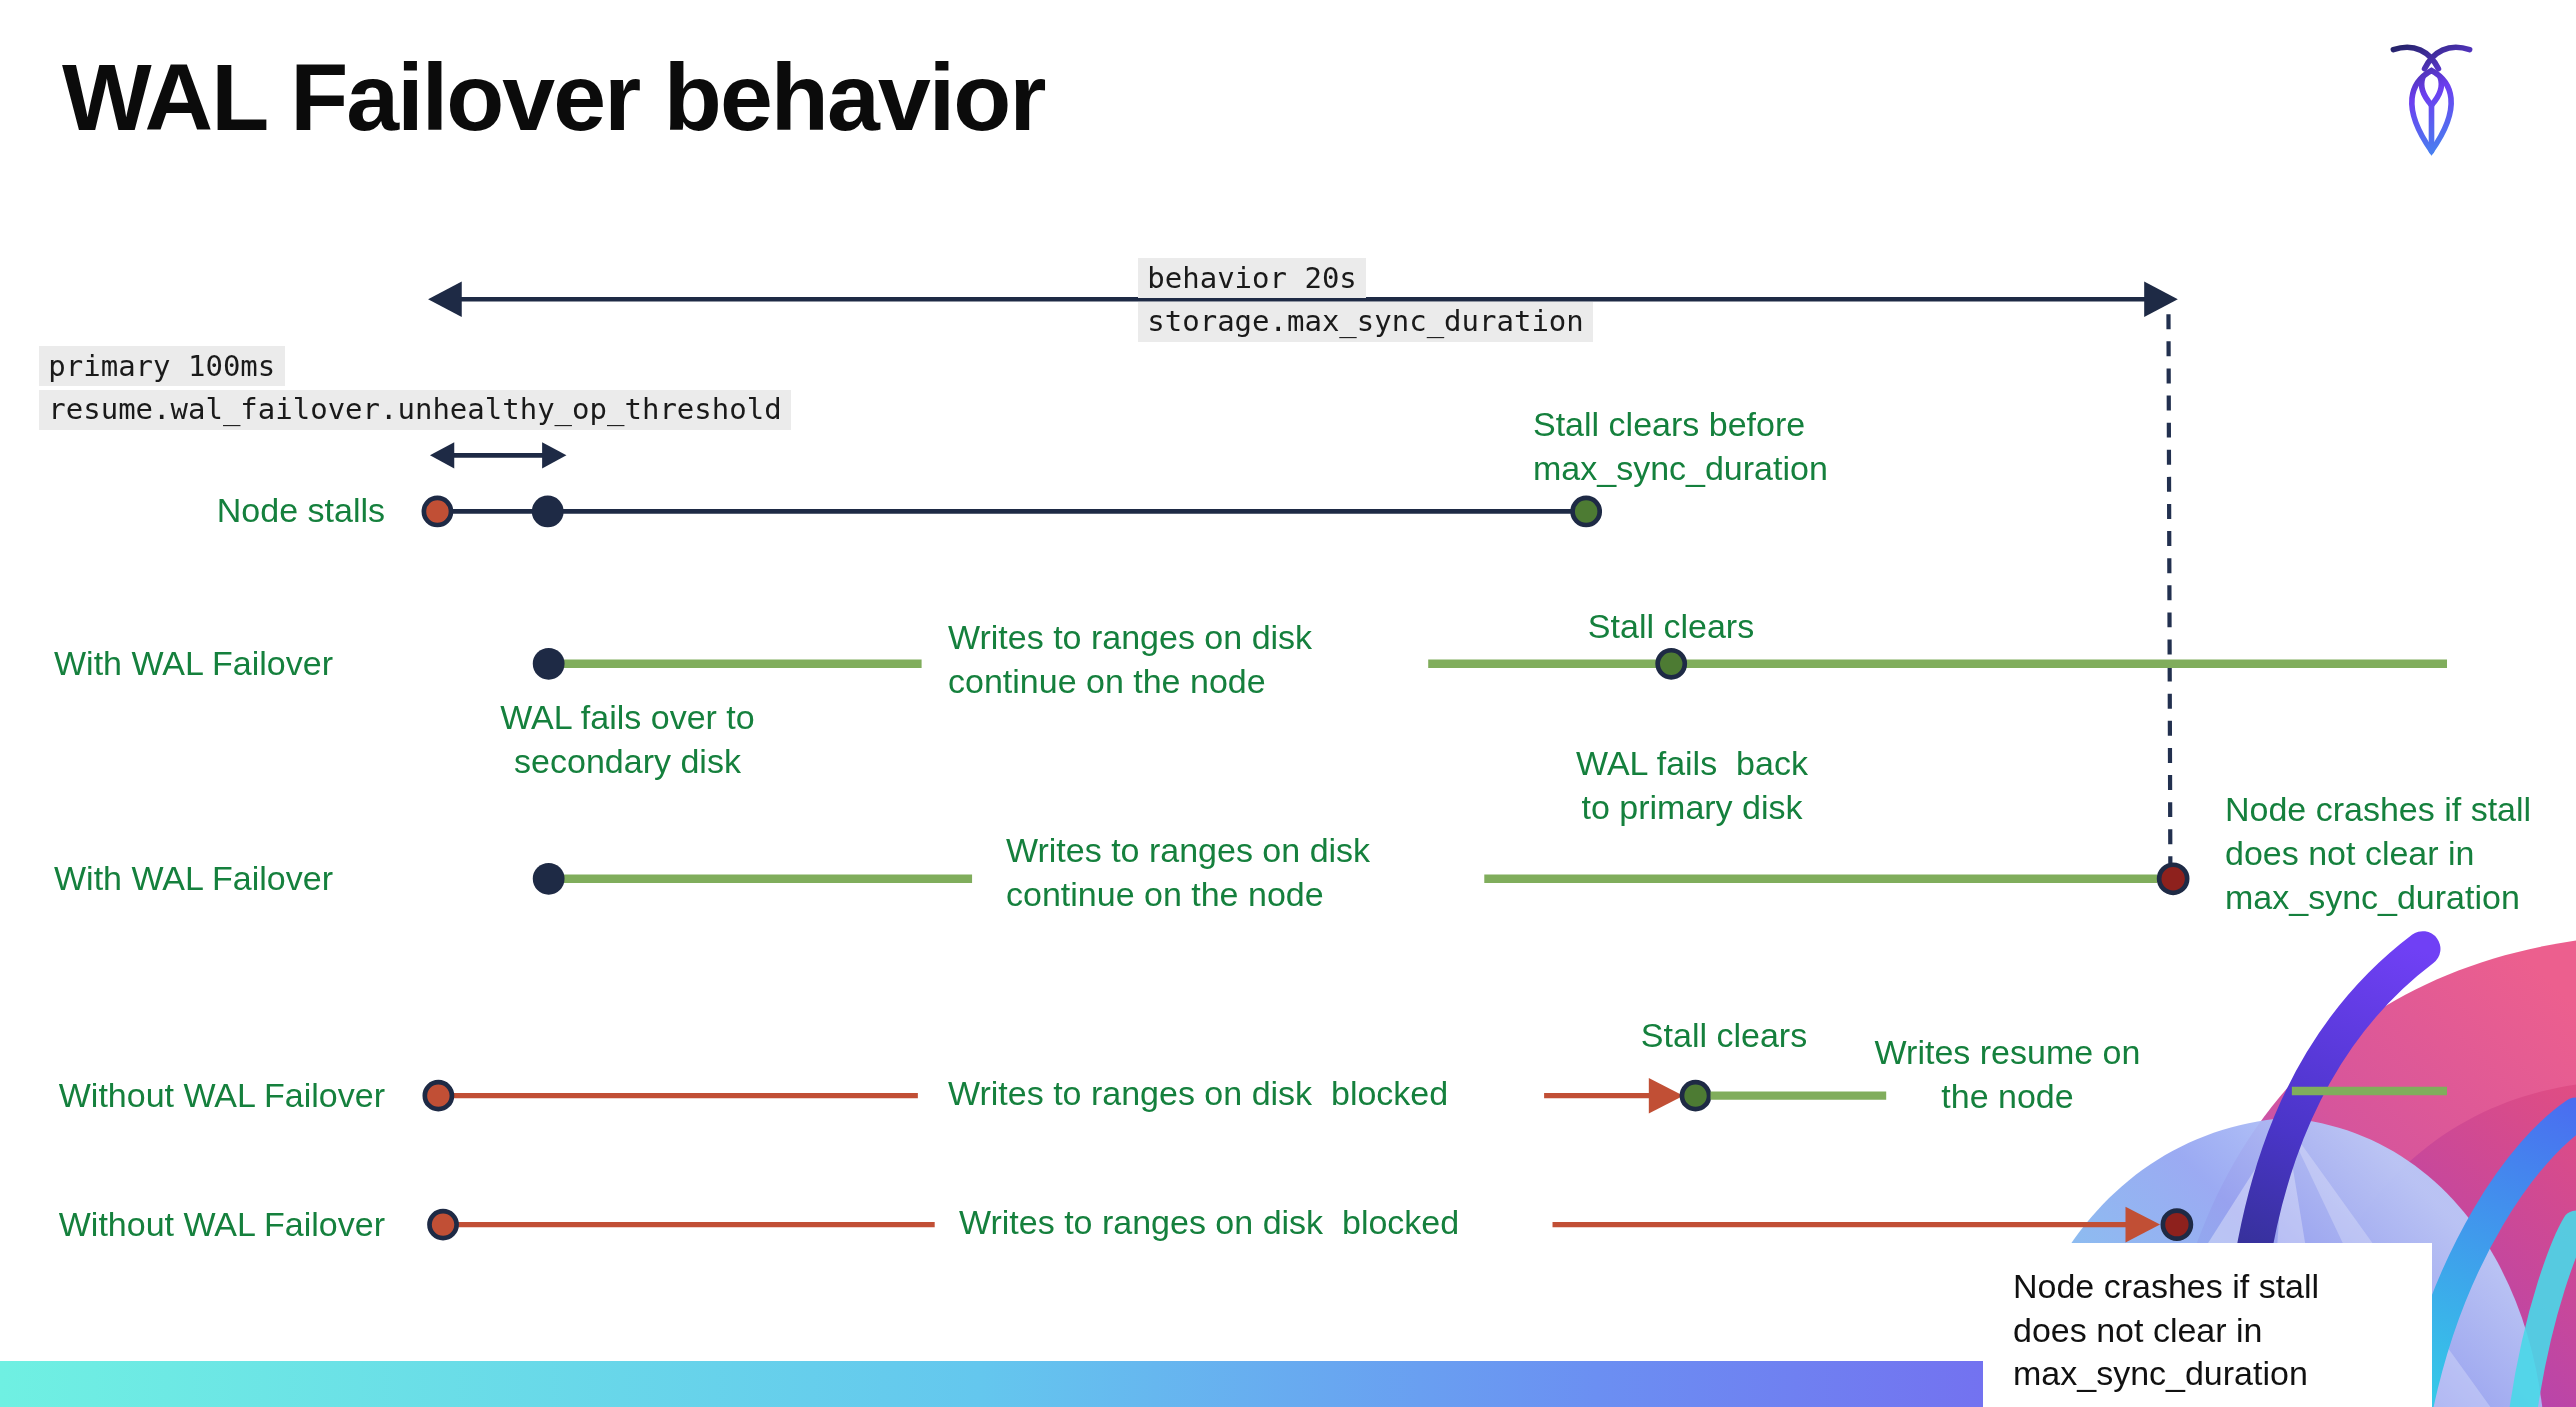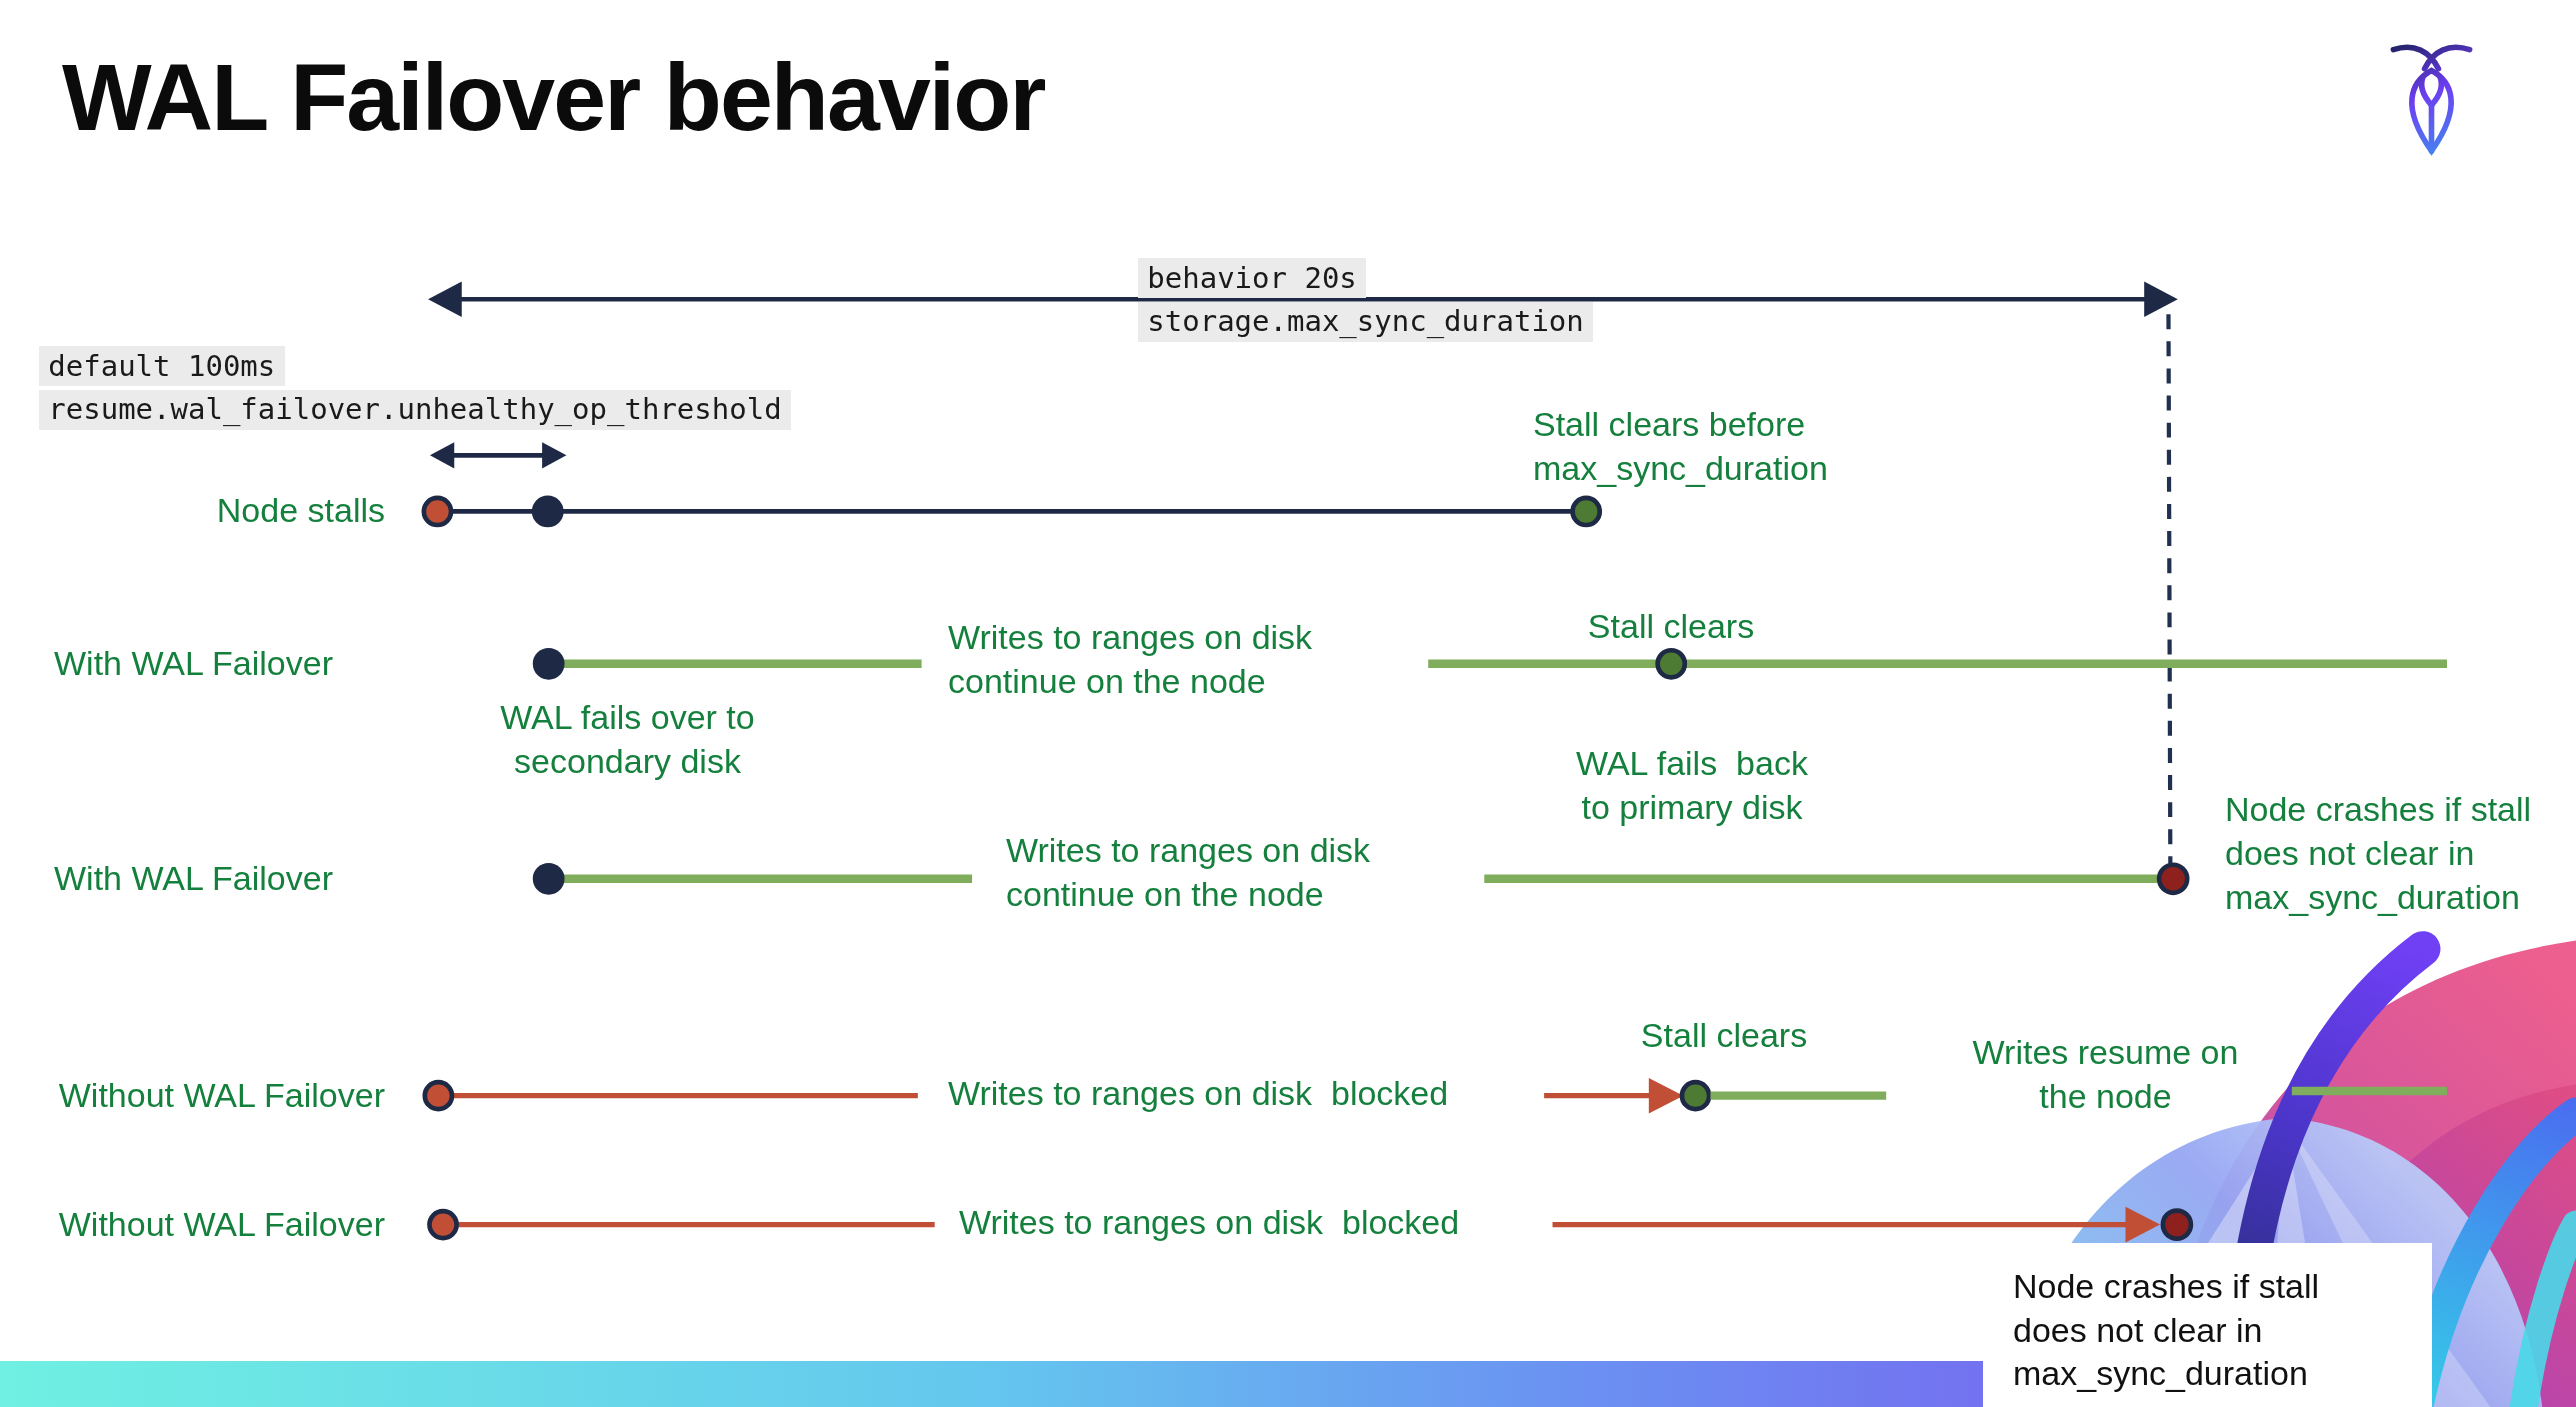--- a/index.html
+++ b/index.html
@@ -154,21 +154,21 @@
   </svg>
 
   <div class="page-title txt">WAL Failover behavior</div>
 
   <div class="mono-label txt" style="left:1138px;top:258px;">
     <span>behavior 20s</span>
     <span>storage.max_sync_duration</span>
   </div>
 
   <div class="mono-label txt" style="left:39px;top:346px;">
-    <span>default 100ms</span>
+    <span>primary 100ms</span>
     <span>resume.wal_failover.unhealthy_op_threshold</span>
   </div>
 
   <div class="t right txt" style="left:0;top:488px;width:385px;">Node stalls</div>
   <div class="t right txt" style="left:0;top:641px;width:333px;">With WAL Failover</div>
   <div class="t right txt" style="left:0;top:856px;width:333px;">With WAL Failover</div>
   <div class="t right txt" style="left:0;top:1073px;width:385px;">Without WAL Failover</div>
   <div class="t right txt" style="left:0;top:1202px;width:385px;">Without WAL Failover</div>
 
   <div class="t txt" style="left:1533px;top:402px;">Stall clears before
@@ -183,21 +183,21 @@
 to primary disk</div>
 
   <div class="t txt" style="left:1006px;top:828px;">Writes to ranges on disk
 continue on the node</div>
   <div class="t txt" style="left:2225px;top:787px;">Node crashes if stall
 does not clear in
 max_sync_duration</div>
 
   <div class="t txt" style="left:948px;top:1071px;">Writes to ranges on disk  blocked</div>
   <div class="t center txt" style="left:1584px;top:1013px;width:280px;">Stall clears</div>
-  <div class="t center txt" style="left:1956px;top:1030px;width:299px;">Writes resume on
+  <div class="t center txt" style="left:1858px;top:1030px;width:299px;">Writes resume on
 the node</div>
 
   <div class="t txt" style="left:959px;top:1200px;">Writes to ranges on disk  blocked</div>
 
   <div class="callout-box">
     <div class="inner">Node crashes if stall
 does not clear in
 max_sync_duration</div>
   </div>
 

